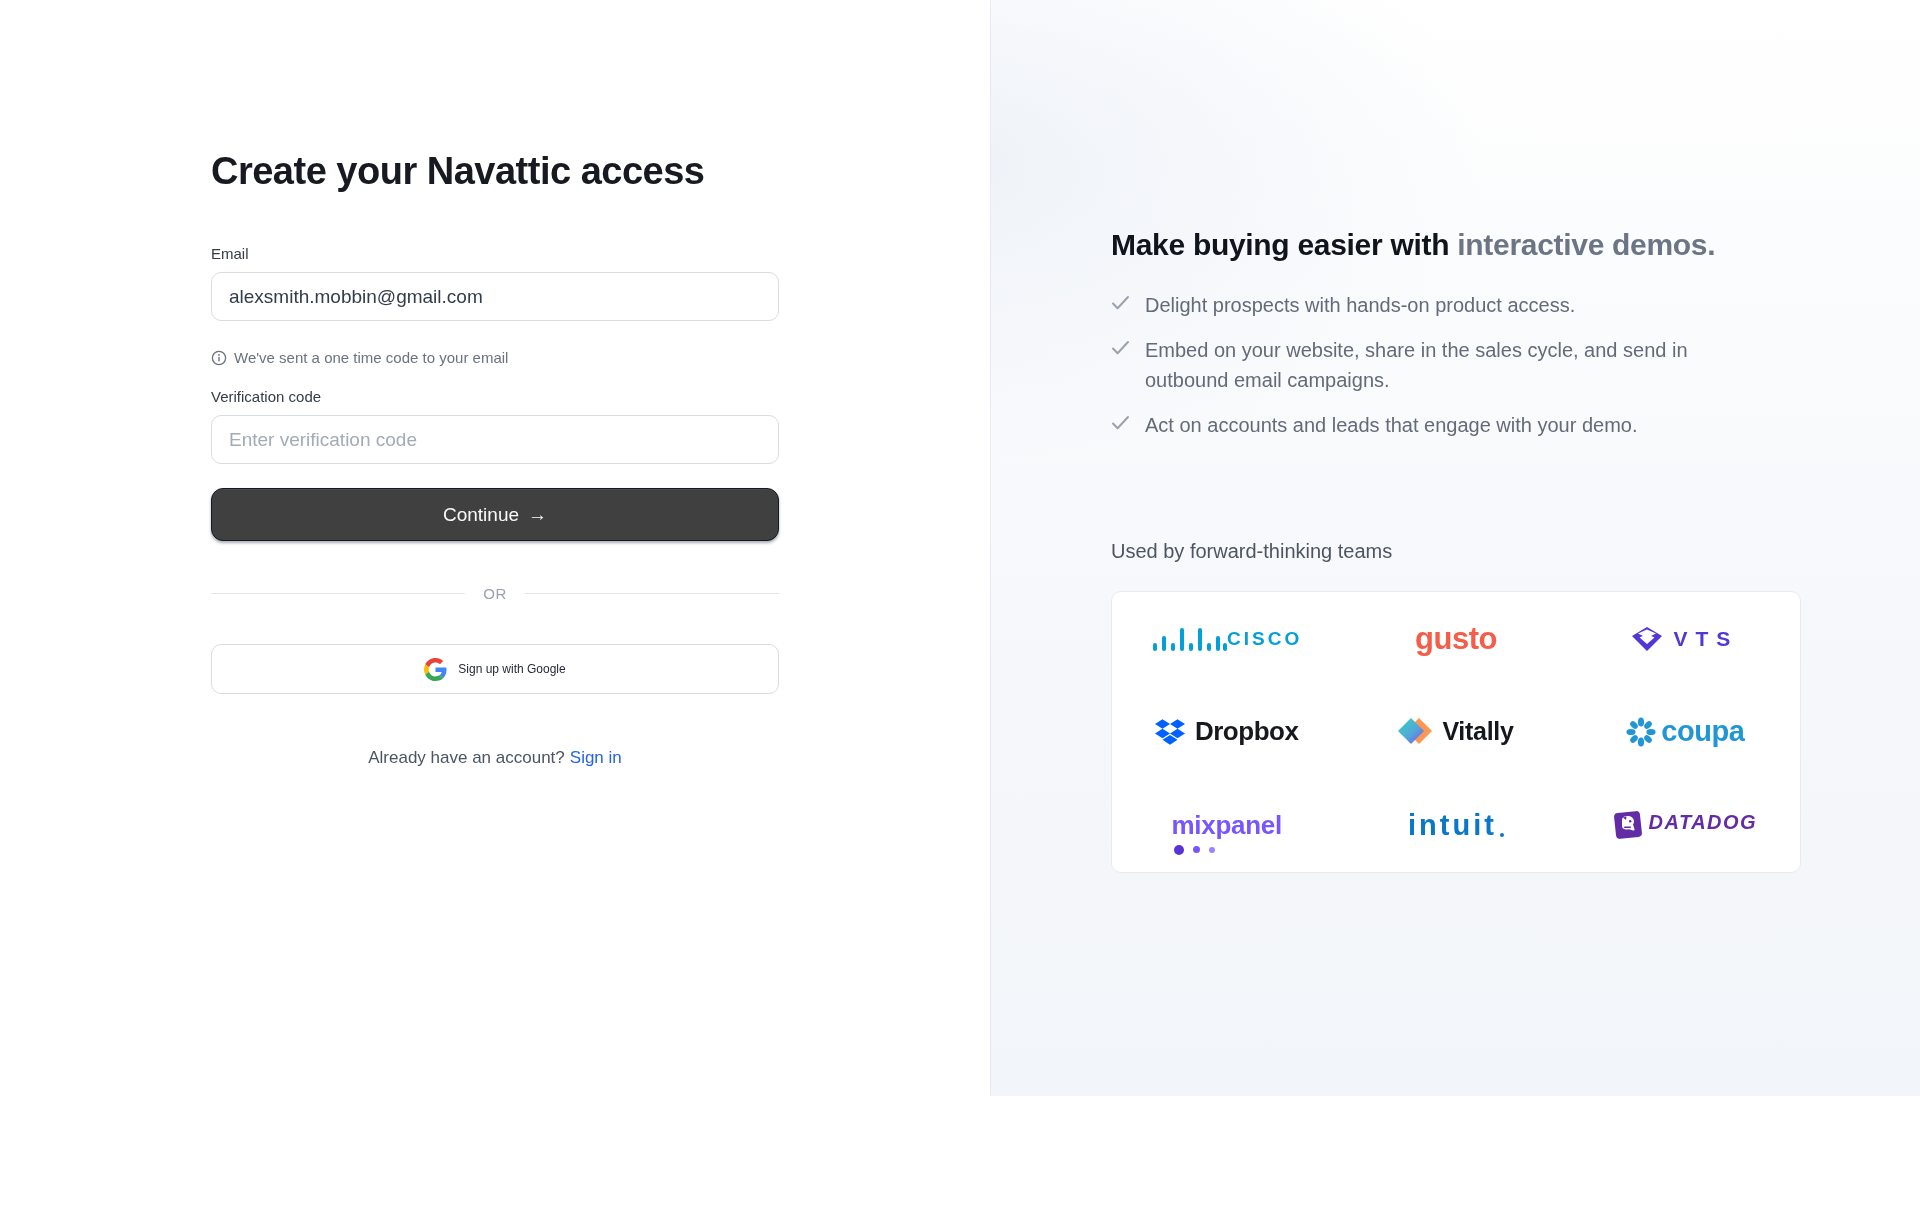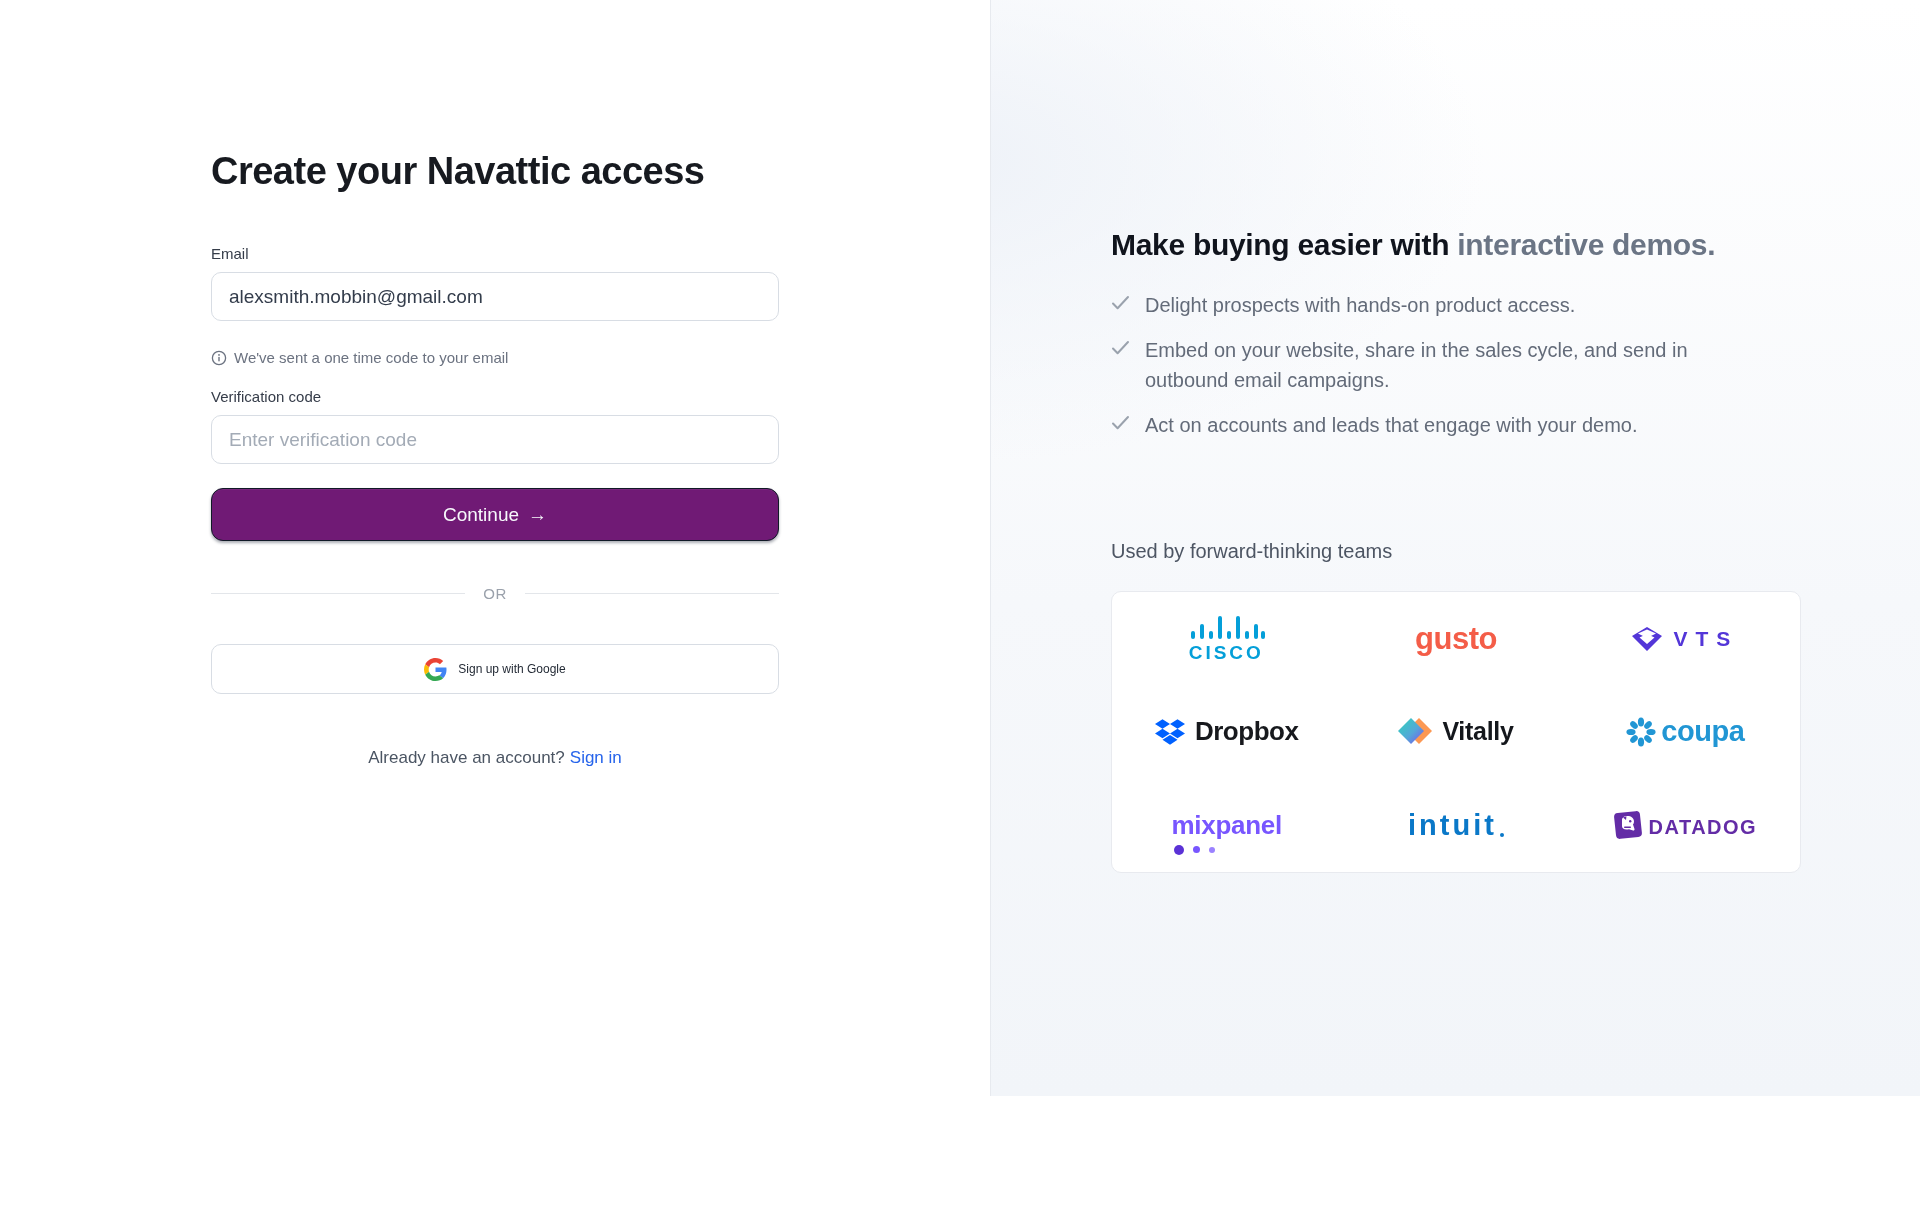--- a/index.html
+++ b/index.html
@@ -11,21 +11,21 @@
   .form-col { width:568px; margin-left:211px; padding-top:150px; }
   .page-title { font-size:38px; font-weight:700; color:#171a20; letter-spacing:-0.5px; }
   .field-label { margin-top:52px; font-size:15px; color:#353c49; font-weight:500; }
   .field-label.second { margin-top:22px; }
   .text-input { margin-top:10px; width:100%; height:49px; border:1px solid #d8dde4; border-radius:10px;
                 padding:0 17px; font-size:19px; color:#333c4b; background:#fff; outline:none;
                 font-family:"Liberation Sans", sans-serif; }
   .text-input::placeholder { color:#a3abb6; }
   .helper-row { margin-top:28px; display:flex; align-items:flex-end; gap:7px; font-size:15px; color:#6b7280; }
   .helper-row svg { flex:0 0 auto; }
-  .continue-btn { margin-top:24px; width:100%; height:53px; border-radius:12px; background:#701a75;
+  .continue-btn { margin-top:24px; width:100%; height:53px; border-radius:12px; background:#404040;
                   border:1px solid #111a27; box-shadow:0 2px 3px rgba(15,23,42,.35), inset 0 1px 0 rgba(255,255,255,.06);
                   color:#f7f9fc; font-size:19px; font-weight:500; display:flex; align-items:center; justify-content:center;
                   gap:9px; cursor:pointer; font-family:"Liberation Sans", sans-serif; }
   .or-row { margin-top:44px; display:flex; align-items:center; gap:18px; }
   .or-row .line { flex:1; height:1px; background:#e3e6ea; }
   .or-row .or-text { font-size:15px; color:#9aa1ab; letter-spacing:0.5px; }
   .google-btn { margin-top:42px; width:100%; height:50px; border-radius:10px; background:#ffffff;
                 border:1px solid #d8dde4; display:flex; align-items:center; justify-content:center; gap:11px;
                 font-size:12px; color:#242b36; cursor:pointer; font-family:"Liberation Sans", sans-serif; }
   .signin-row { margin-top:54px; text-align:center; font-size:17px; color:#4b5563; }
@@ -46,42 +46,42 @@
   .hero-heading .muted { color:#6b7585; }
   .bullets { margin-top:28px; width:628px; display:flex; flex-direction:column; gap:15px; }
   .bullet { display:flex; gap:15px; font-size:20px; color:#636b79; line-height:1.5; }
   .bullet .check { flex:0 0 auto; margin-top:5px; }
   .teams-label { margin-top:100px; font-size:20px; color:#4d5563; }
   .logo-card { margin-top:28px; width:690px; height:282px; background:#ffffff; border:1px solid #e8eaef;
                border-radius:10px; display:grid; grid-template-columns:repeat(3,1fr); grid-template-rows:repeat(3,1fr); }
   .logo-cell { display:flex; align-items:center; justify-content:center; }
 
   
-  .cisco-logo { display:flex; flex-direction:column; align-items:flex-start; }
+  .cisco-logo { display:flex; flex-direction:row; align-items:center; }
   .cisco-text { font-size:19px; font-weight:700; color:#049fd9; letter-spacing:3px; margin-top:1px; }
   .gusto-text { font-size:31px; font-weight:700; color:#f45d48; letter-spacing:-0.5px; }
   .vts-logo { display:flex; align-items:center; gap:11px; }
   .vts-text { font-size:21px; font-weight:700; color:#5336d8; letter-spacing:8px; }
   .dropbox-logo { display:flex; align-items:center; gap:10px; }
   .dropbox-text { font-size:26px; font-weight:700; color:#17191d; letter-spacing:-0.5px; }
   .vitally-logo { display:flex; align-items:center; gap:10px; }
   .vitally-text { font-size:25px; font-weight:700; color:#14171c; letter-spacing:-0.3px; }
   .coupa-logo { display:flex; align-items:center; gap:5px; }
   .coupa-text { font-size:29px; font-weight:700; color:#2196d4; letter-spacing:-0.5px; }
   .mixpanel-logo { position:relative; }
   .mixpanel-text { font-size:26px; font-weight:600; color:#7856ff; letter-spacing:-0.3px; }
   .mixpanel-dots { position:absolute; left:2px; bottom:-14px; display:flex; align-items:center; gap:9px; }
   .mixpanel-dots i { border-radius:50%; background:#7856ff; display:block; }
   .mixpanel-dots i:nth-child(1){ width:10px; height:10px; background:#5b32d6; }
   .mixpanel-dots i:nth-child(2){ width:7px; height:7px; }
   .mixpanel-dots i:nth-child(3){ width:6px; height:6px; background:#9b82ff; }
   .intuit-logo { display:flex; align-items:flex-end; gap:3px; }
   .intuit-text { font-size:29px; font-weight:700; color:#0a78c8; letter-spacing:3px; }
   .intuit-dot { width:4px; height:4px; border-radius:50%; background:#0a78c8; margin-bottom:5px; }
-  .datadog-logo { display:flex; align-items:flex-end; gap:7px; }
+  .datadog-logo { display:flex; align-items:flex-start; gap:7px;font-style:italic; }
   .datadog-text { font-size:20px; font-weight:700; color:#632ca6; letter-spacing:1.5px; }
 </style>
 </head>
 <body>
 
 <div class="page">
 
   <div class="left-panel">
     <div class="form-col">
 

